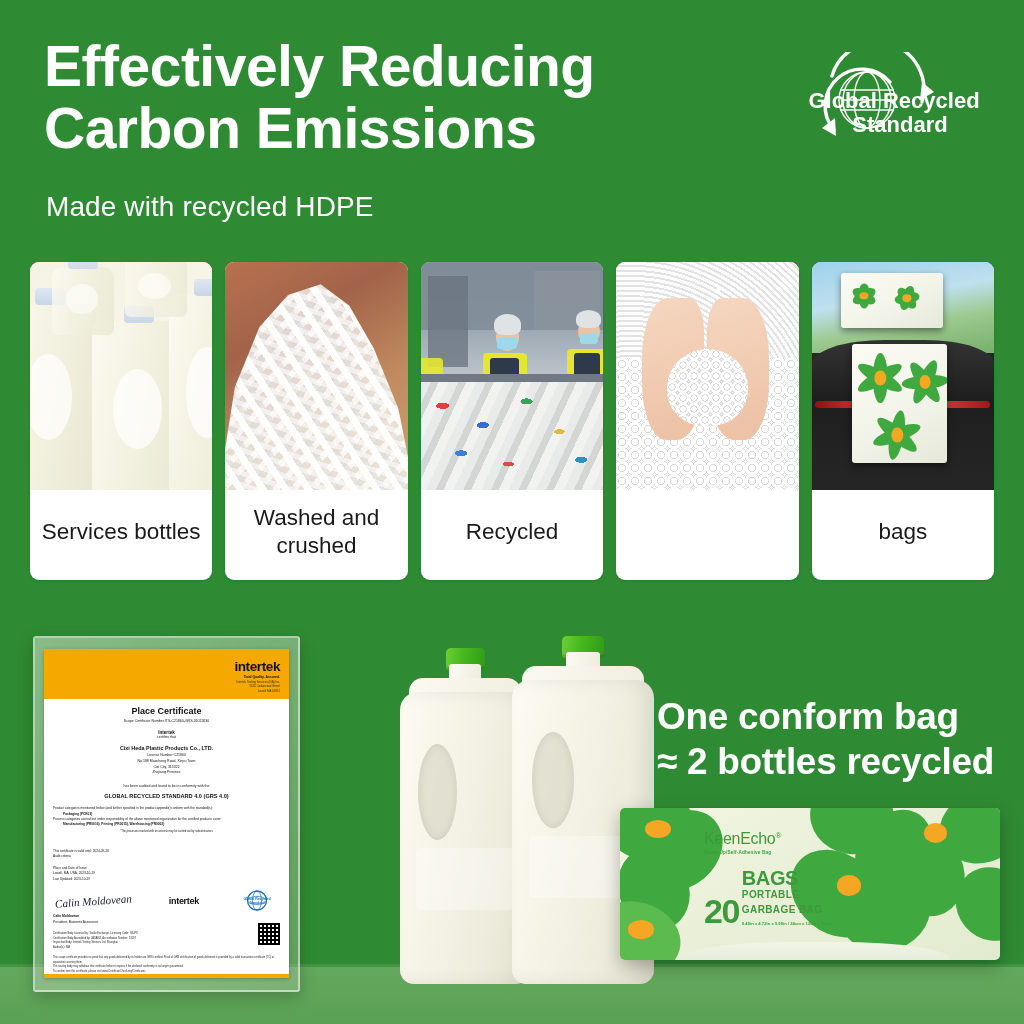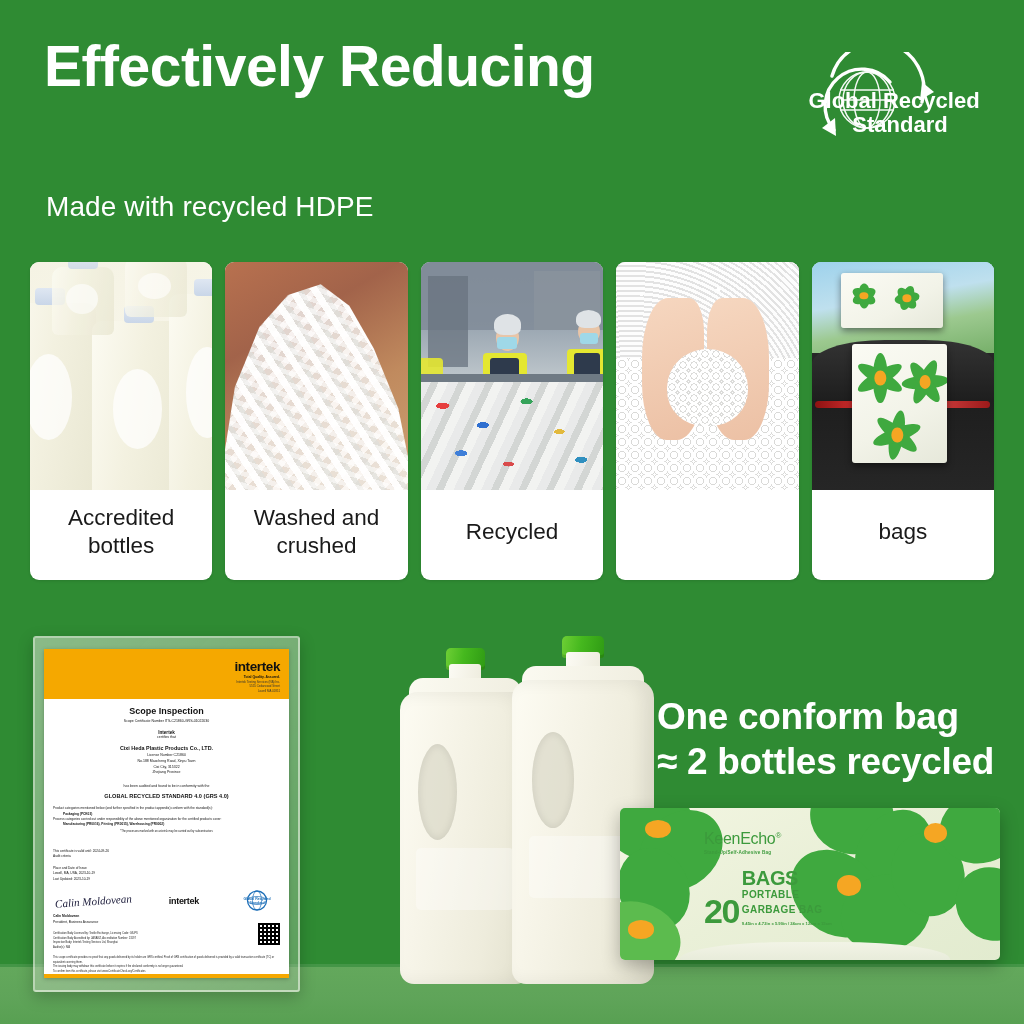--- a/index.html
+++ b/index.html
@@ -226,20 +226,21 @@
   .box-tray{ position:absolute; left:60px; bottom:-16px; width:270px; height:34px;
     border-radius:50%/60%; background:linear-gradient(180deg,#f2f4e6,#dfe4d0); z-index:4; }
 
   .leaf{ position:absolute; border-radius:50%; background:#3fa93f; }
 </style>
 </head>
 <body>
 
 <div class="headline">
   <div>Effectively Reducing</div>
+  <div>Carbon Emissions</div>
 </div>
 <div class="subhead">Made with recycled HDPE</div>
 
 <div class="grs-badge">
   <svg viewBox="0 0 216 104">
     <g fill="none" stroke="#fff" stroke-width="3.4">
       <path d="M62 78 A36 36 0 1 1 118 30" stroke-linecap="round"></path>
       <path d="M60 26 A36 36 0 0 1 150 52" stroke-linecap="round" transform="translate(0,-2)"></path>
     </g>
     <path d="M150 30 l12 10 -14 8 z" fill="#fff"></path>
@@ -258,21 +259,21 @@
 <div class="cards">
 
   <div class="card">
     <div class="card-photo ph-bottles">
       <div class="jugA" style="left:-14%;top:18%;width:50%;height:86%"></div>
       <div class="jugA" style="left:34%;top:26%;width:52%;height:80%"></div>
       <div class="jugA" style="left:76%;top:14%;width:44%;height:90%"></div>
       <div class="jugA" style="left:12%;top:2%;width:34%;height:30%;opacity:.8"></div>
       <div class="jugA" style="left:52%;top:-2%;width:34%;height:26%;opacity:.75"></div>
     </div>
-    <div class="card-caption">Accredited bottles</div>
+    <div class="card-caption">Services bottles</div>
   </div>
 
   <div class="card">
     <div class="card-photo ph-flakes">
       <div class="flakepile"></div>
     </div>
     <div class="card-caption">Washed and crushed</div>
   </div>
 
   <div class="card">
@@ -362,21 +363,21 @@
       <div class="itk">
         <div class="nm">intertek</div>
         <div class="tag">Total Quality. Assured.</div>
         <div class="adr" style="white-space:pre-line">Intertek Testing Services (NA) Inc.
 5555 Cedarwood Street
 Lowell MA 01851</div>
       </div>
     </div>
 
     <div class="cert-body">
-      <div class="c-title">Scope Inspection</div>
+      <div class="c-title">Place Certificate</div>
       <div class="c-num">Scope Certificate Number ITS-C21860-GRS-01022030</div>
       <div class="c-org">Intertek</div>
       <div class="c-cert">certifies that</div>
       <div class="c-company">Cixi Heda Plastic Products Co., LTD.</div>
       <div class="c-line">License Number C21860</div>
       <div class="c-line">No.188 Maocheng Road, Xinpu Town</div>
       <div class="c-line">Cixi City, 315322</div>
       <div class="c-line">Zhejiang Province</div>
       <div class="c-audit">has been audited and found to be in conformity with the</div>
       <div class="c-std">GLOBAL RECYCLED STANDARD 4.0 (GRS 4.0)</div>

